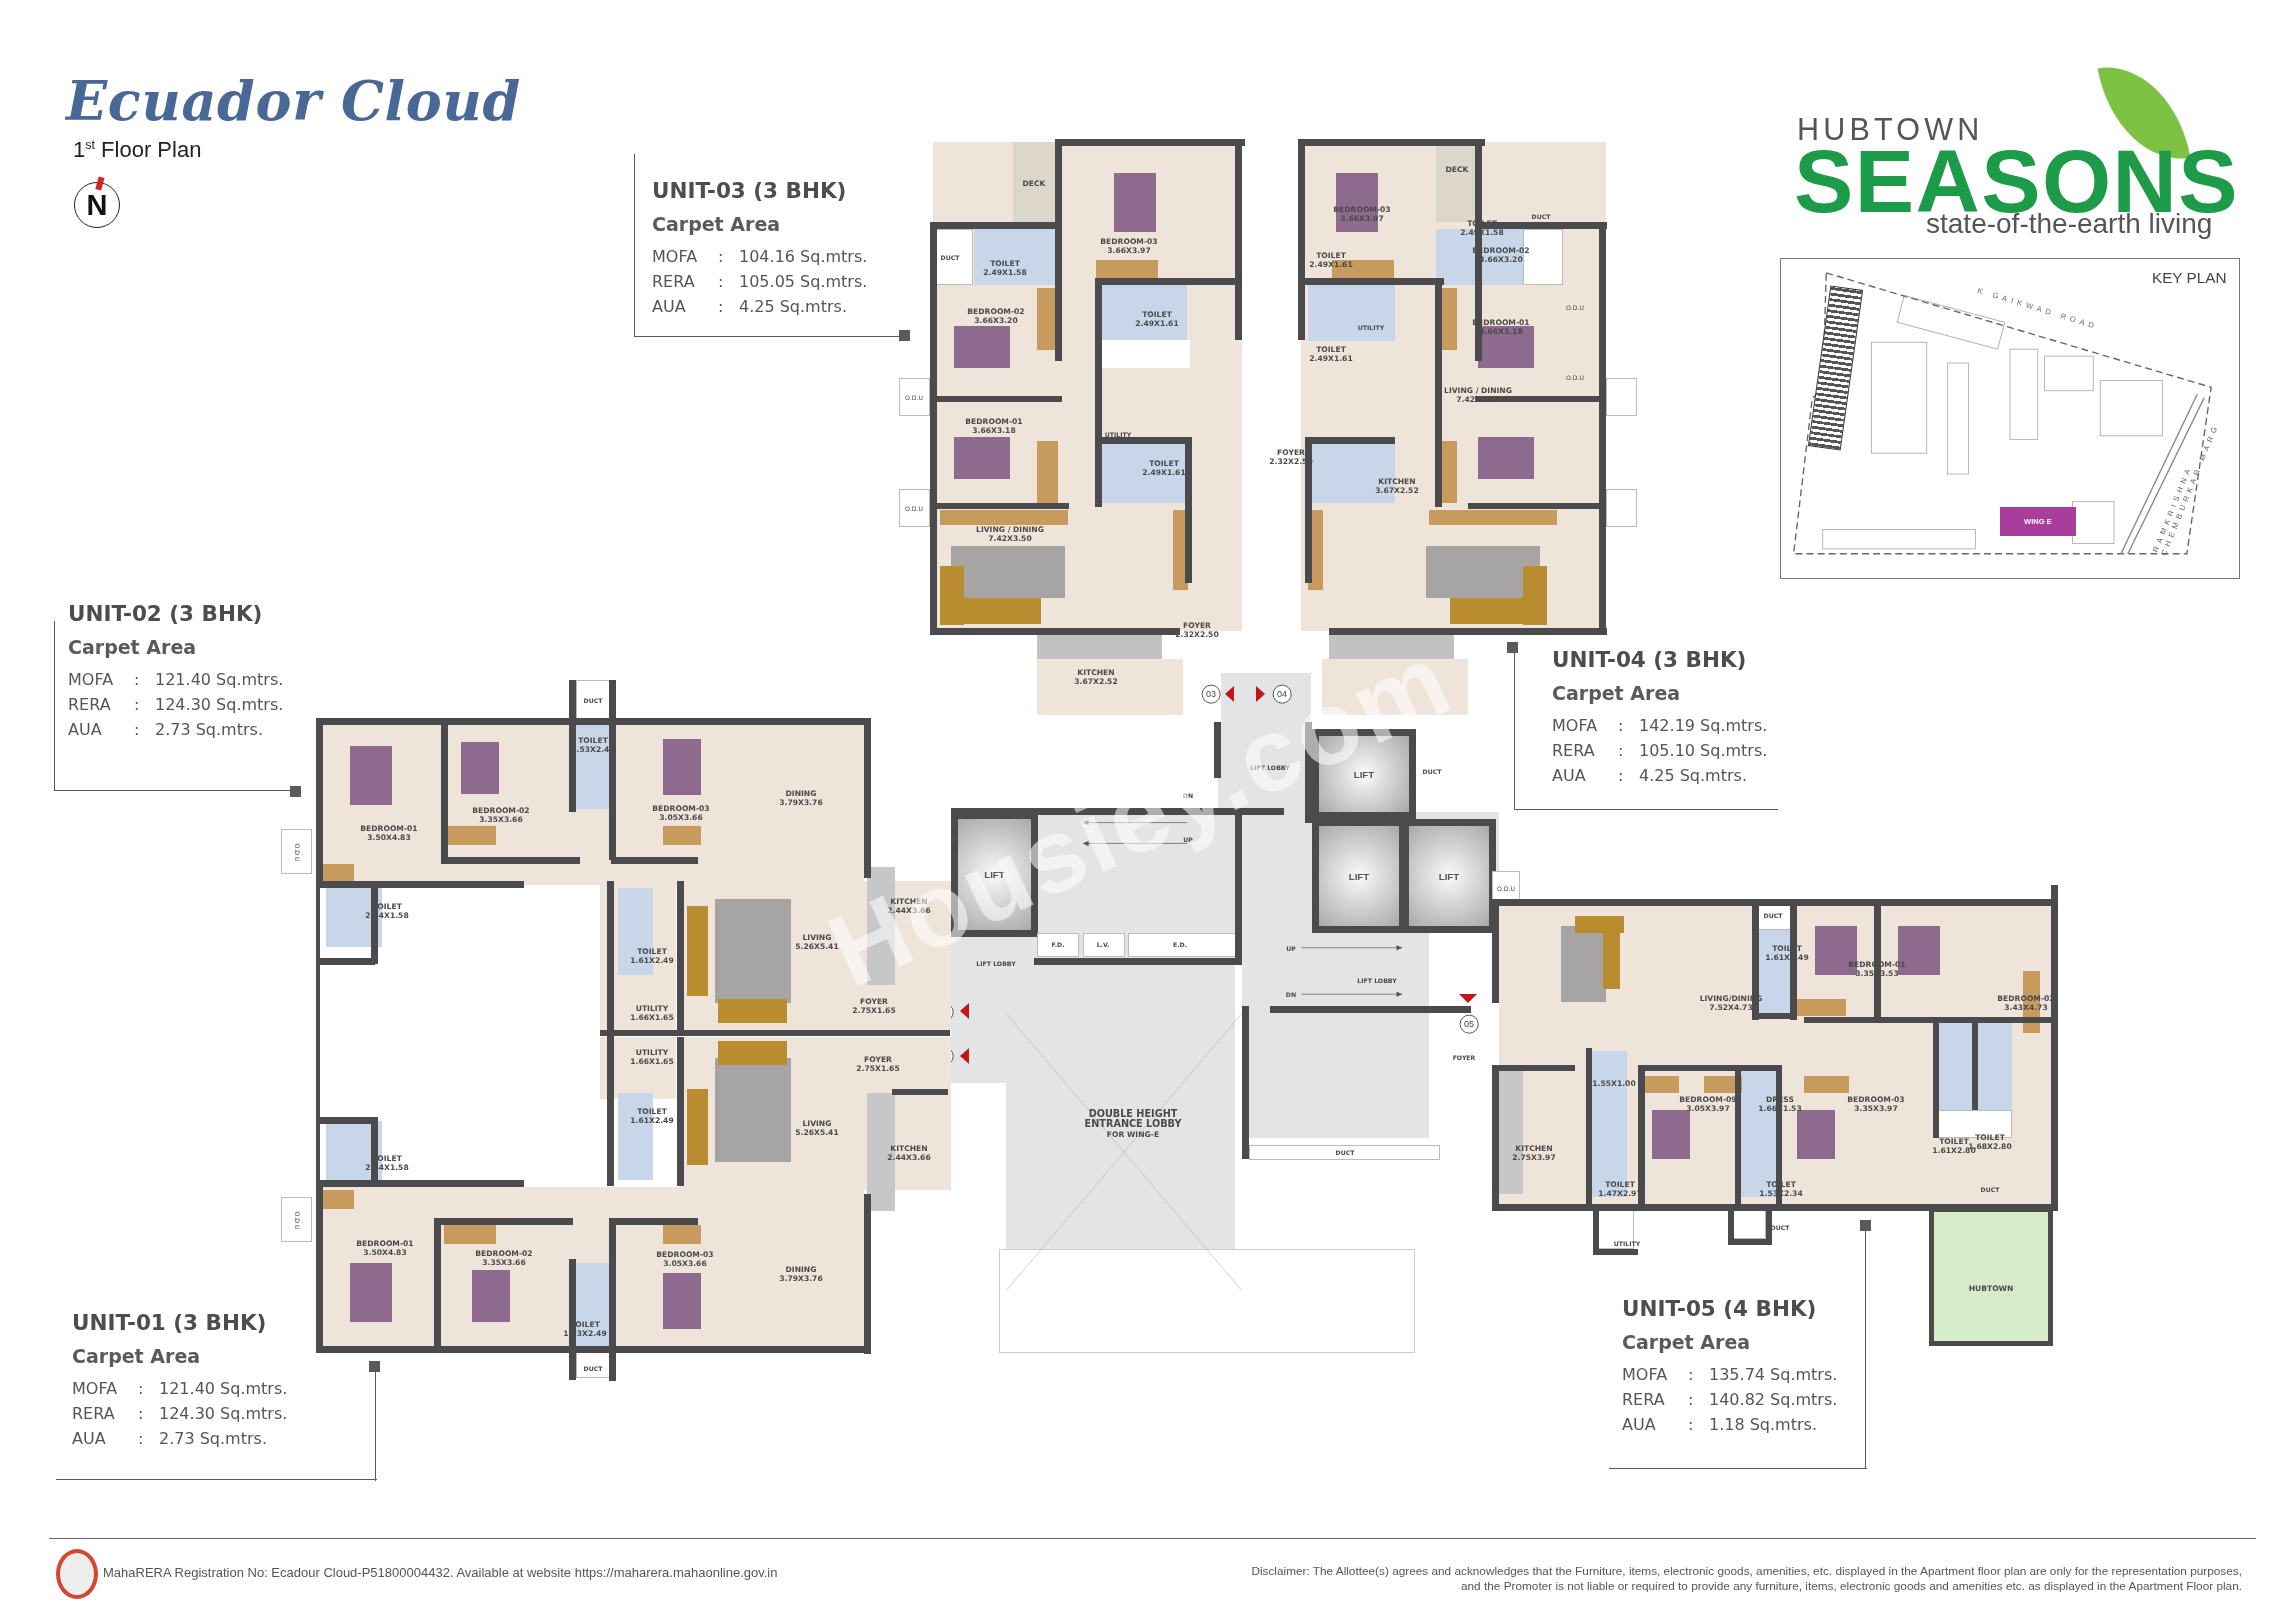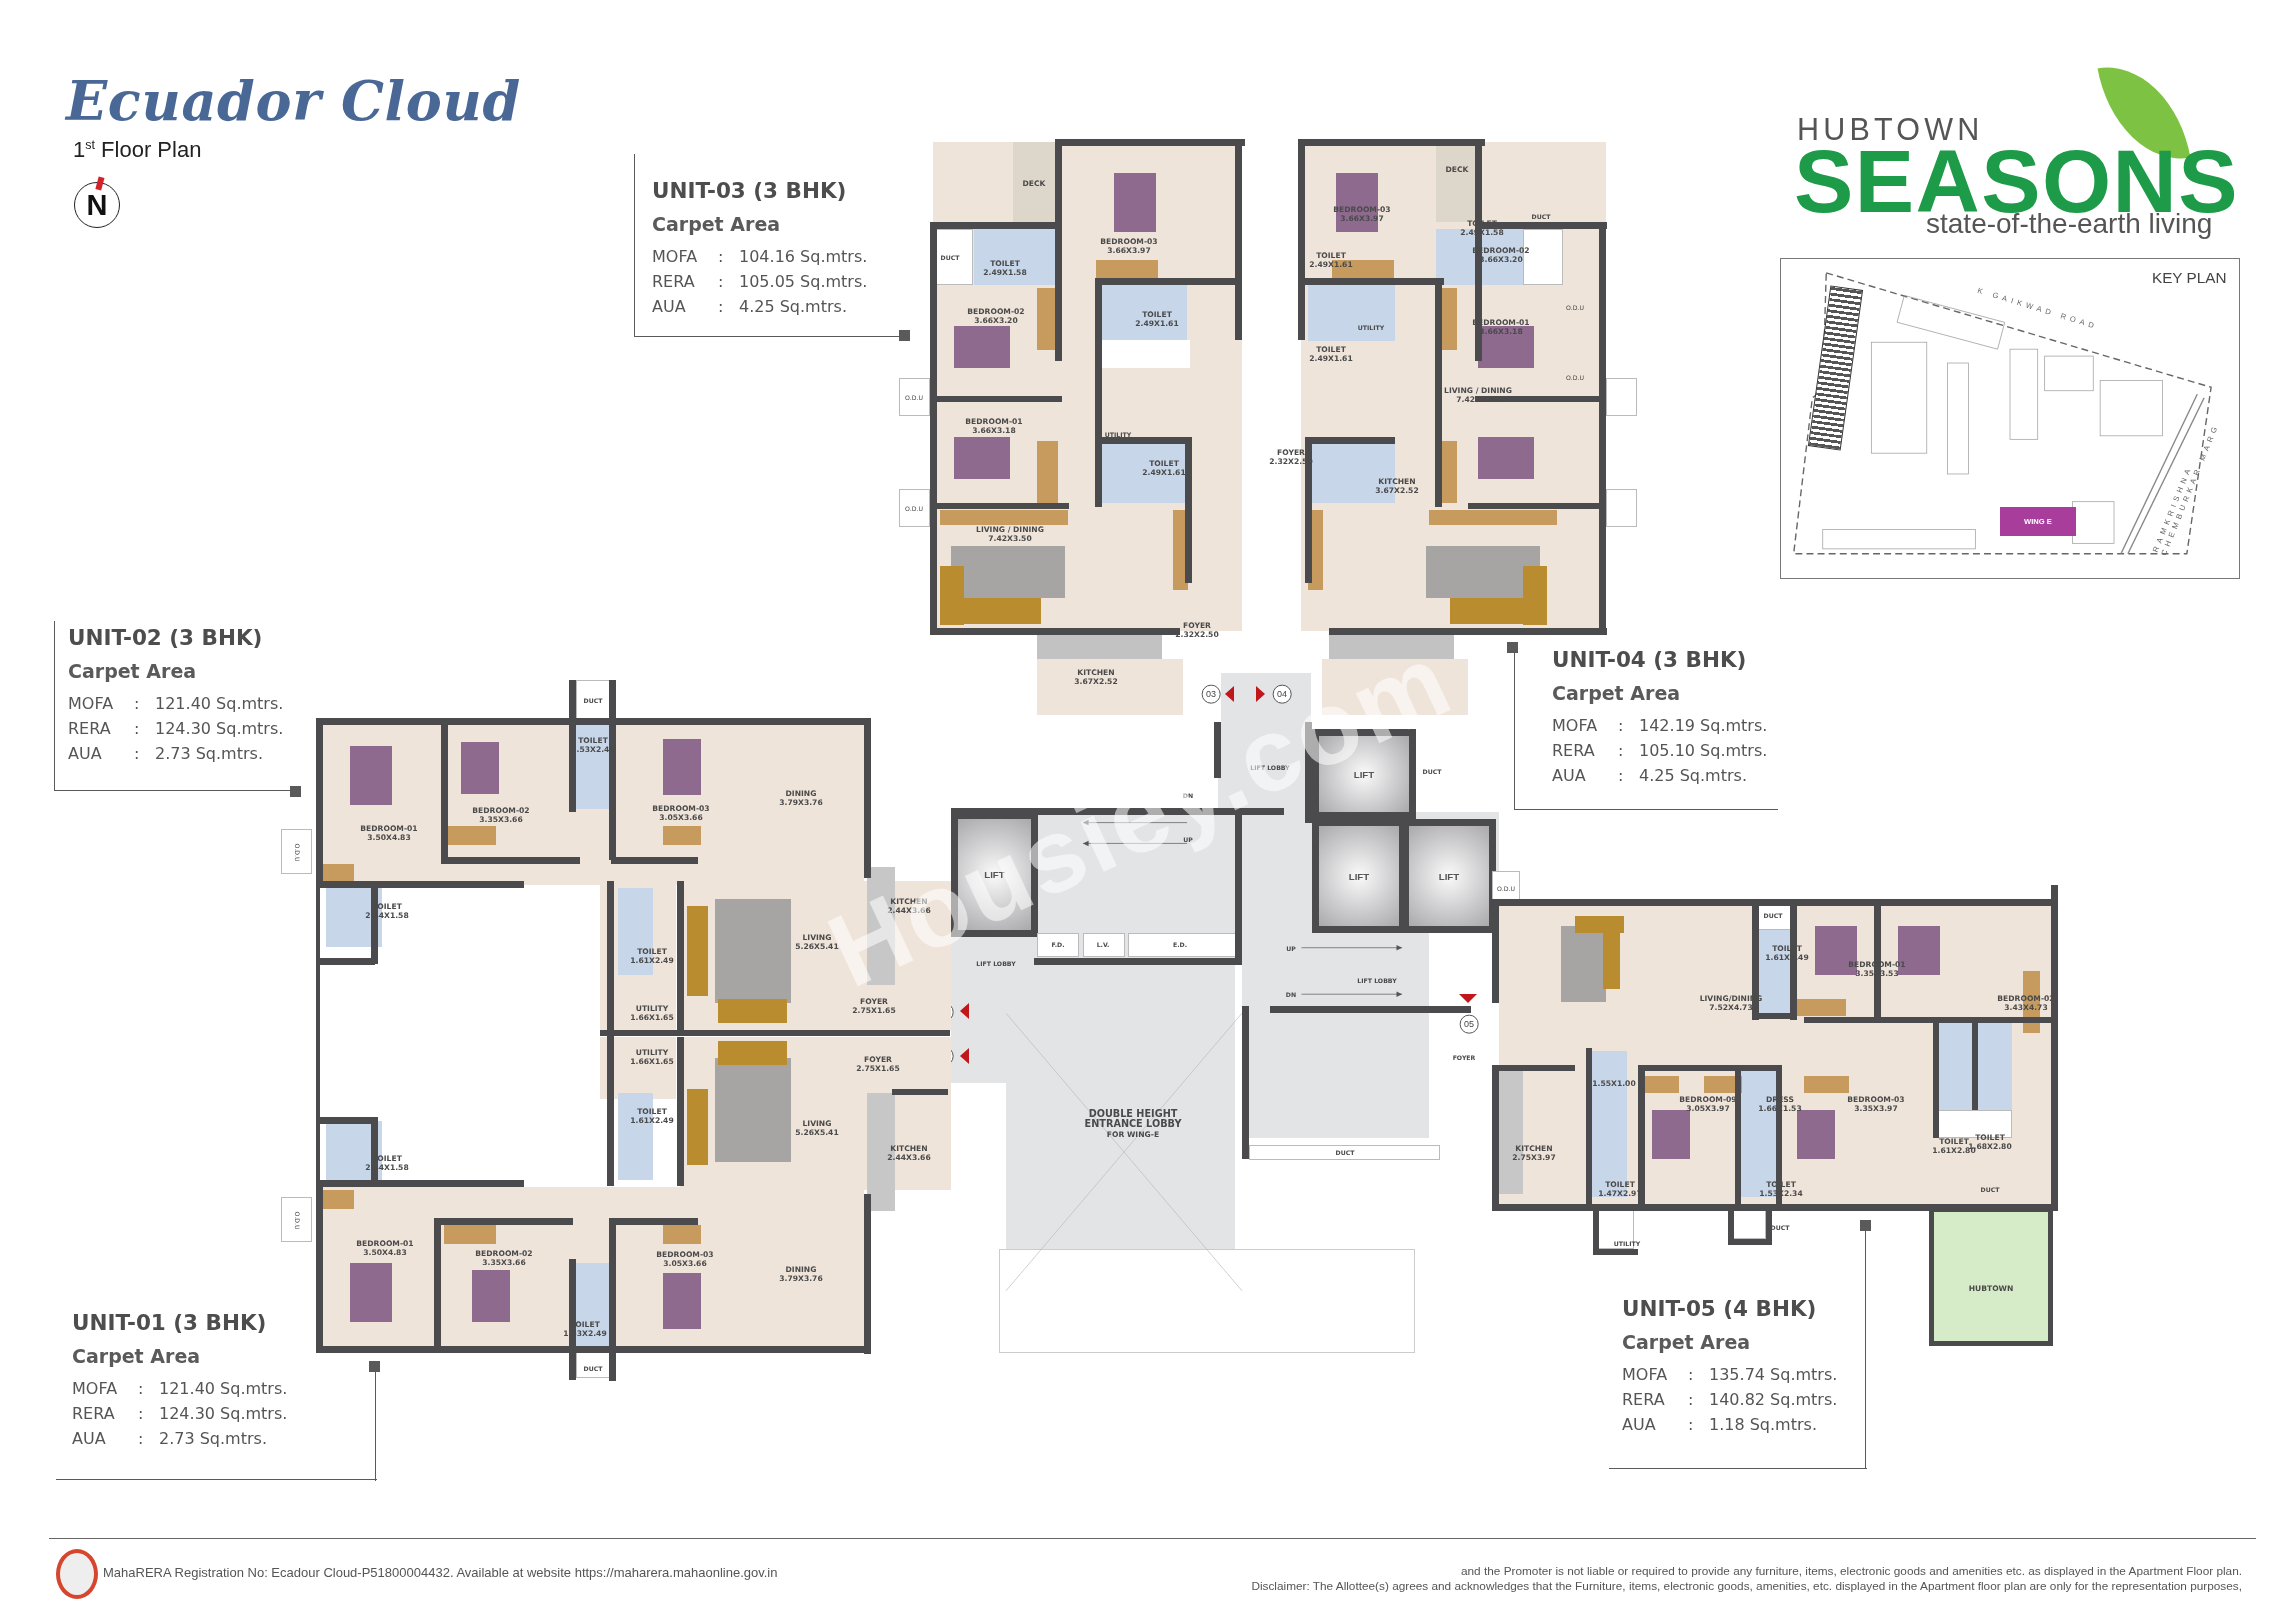--- a/index.html
+++ b/index.html
@@ -113,21 +113,21 @@
   <div class="row">
       <span class="k">AUA</span>
       <span class="c">:</span>
       <span>4.25 Sq.mtrs.</span>
     </div>
 </div>
 
 <div class="abs leader" style="left:54px;top:790px;width:243px;height:1.4px;"></div>
 <div class="abs leader" style="left:54px;top:621px;width:1.4px;height:170px;"></div>
 <div class="abs leader-dot" style="left:290px;top:786px;"></div>
-<div class="abs unit-info" style="left:68px;top:625px;">
+<div class="abs unit-info" style="left:68px;top:601px;">
   <div class="u-title">UNIT-02 (3 BHK)</div>
   <div class="u-carpet">Carpet Area</div>
   <div class="row">
       <span class="k">MOFA</span>
       <span class="c">:</span>
       <span>121.40 Sq.mtrs.</span>
     </div>
   <div class="row">
       <span class="k">RERA</span>
       <span class="c">:</span>
@@ -707,16 +707,16 @@
   <div class="lbl lbl-sm" style="left:1464px;top:1053px;">FOYER</div>
   <div class="lbl" style="left:1991px;top:1284px;">HUBTOWN</div>
 
   <div class="abs watermark">Housiey.com</div>
 </div>
 
 <div class="abs footer-line"></div>
 <div class="abs rera-logo"></div>
 <div class="abs footer-left">MahaRERA Registration No: Ecadour Cloud-P51800004432. Available at website https://maharera.mahaonline.gov.in</div>
 <div class="abs footer-right">
+  <div>Disclaimer: The Allottee(s) agrees and acknowledges that the Furniture, items, electronic goods, amenities, etc. displayed in the Apartment floor plan are only for the representation purposes,</div>
   <div>and the Promoter is not liable or required to provide any furniture, items, electronic goods and amenities etc. as displayed in the Apartment Floor plan.</div>
-  <div>Disclaimer: The Allottee(s) agrees and acknowledges that the Furniture, items, electronic goods, amenities, etc. displayed in the Apartment floor plan are only for the representation purposes,</div>
 </div>
 
 
 </body></html>

